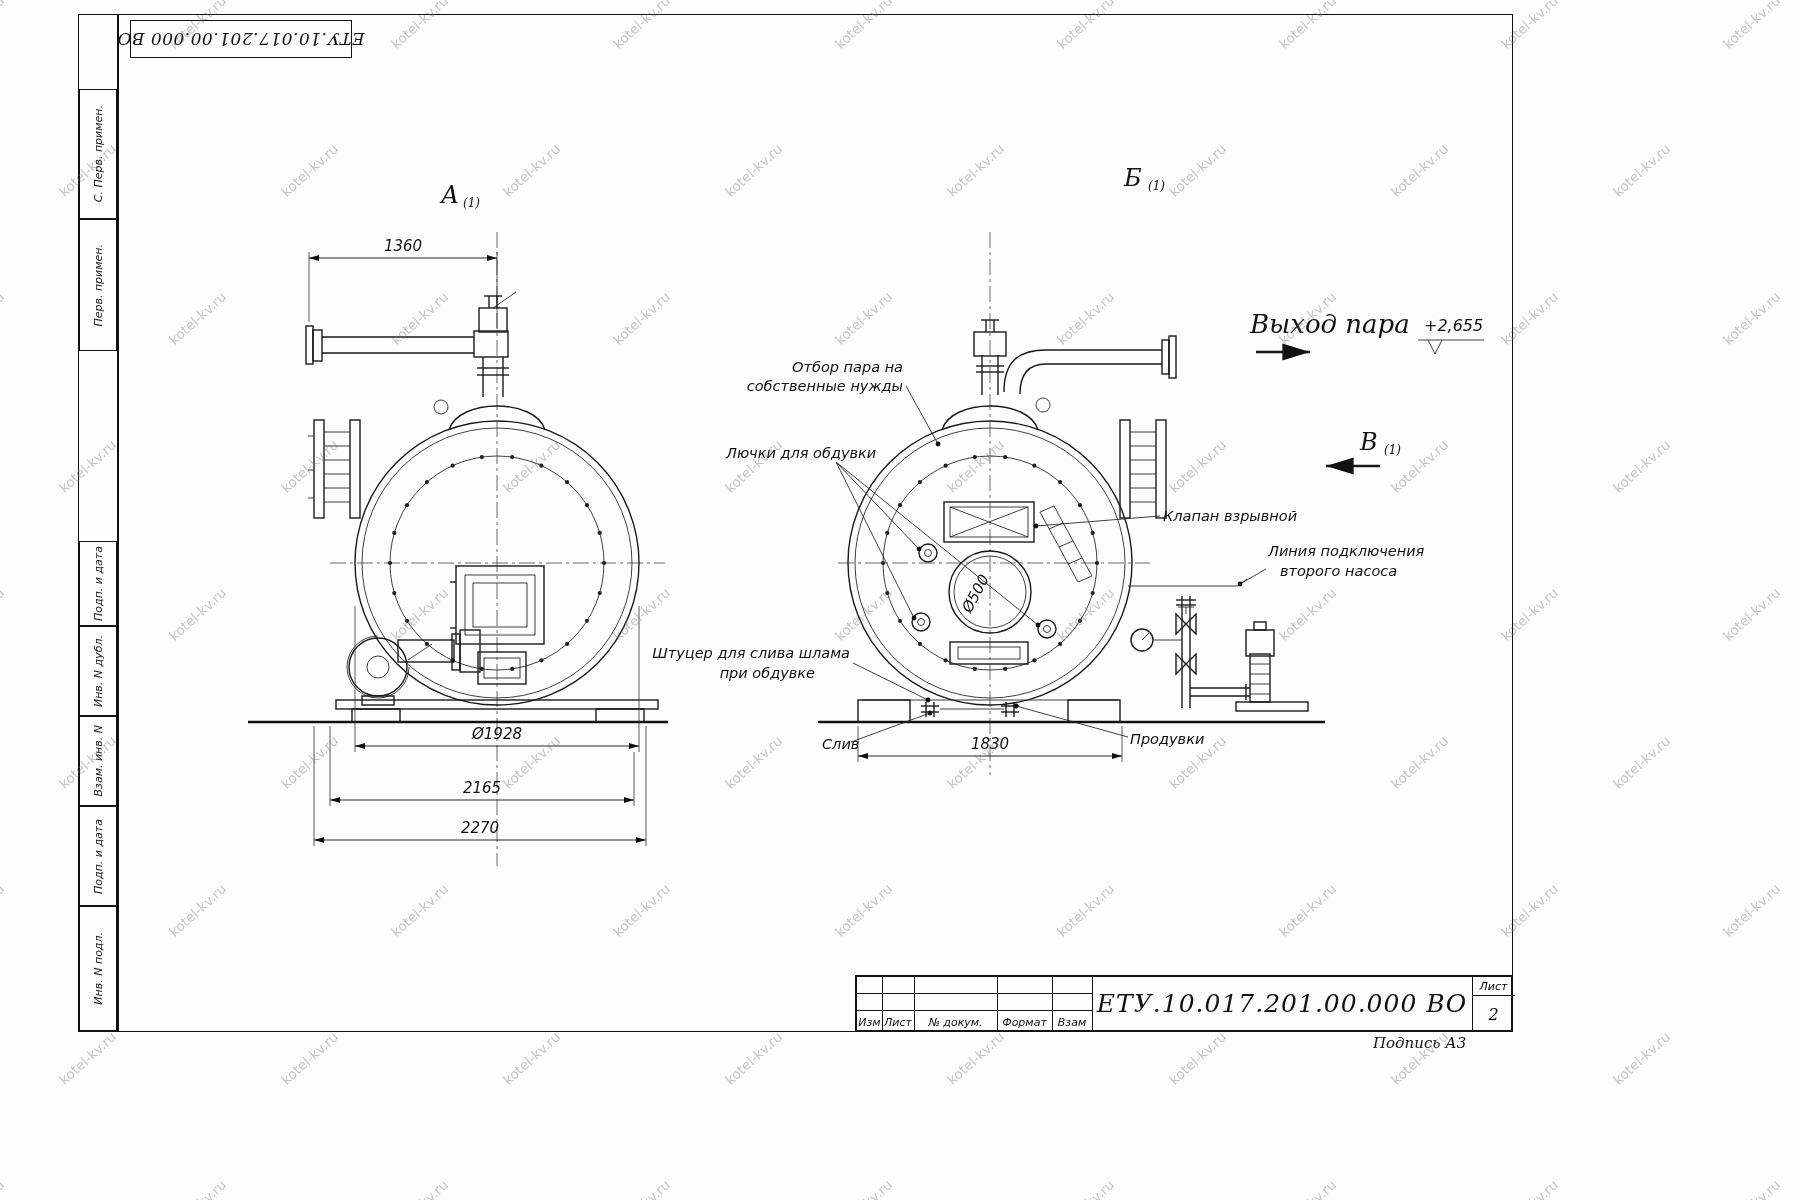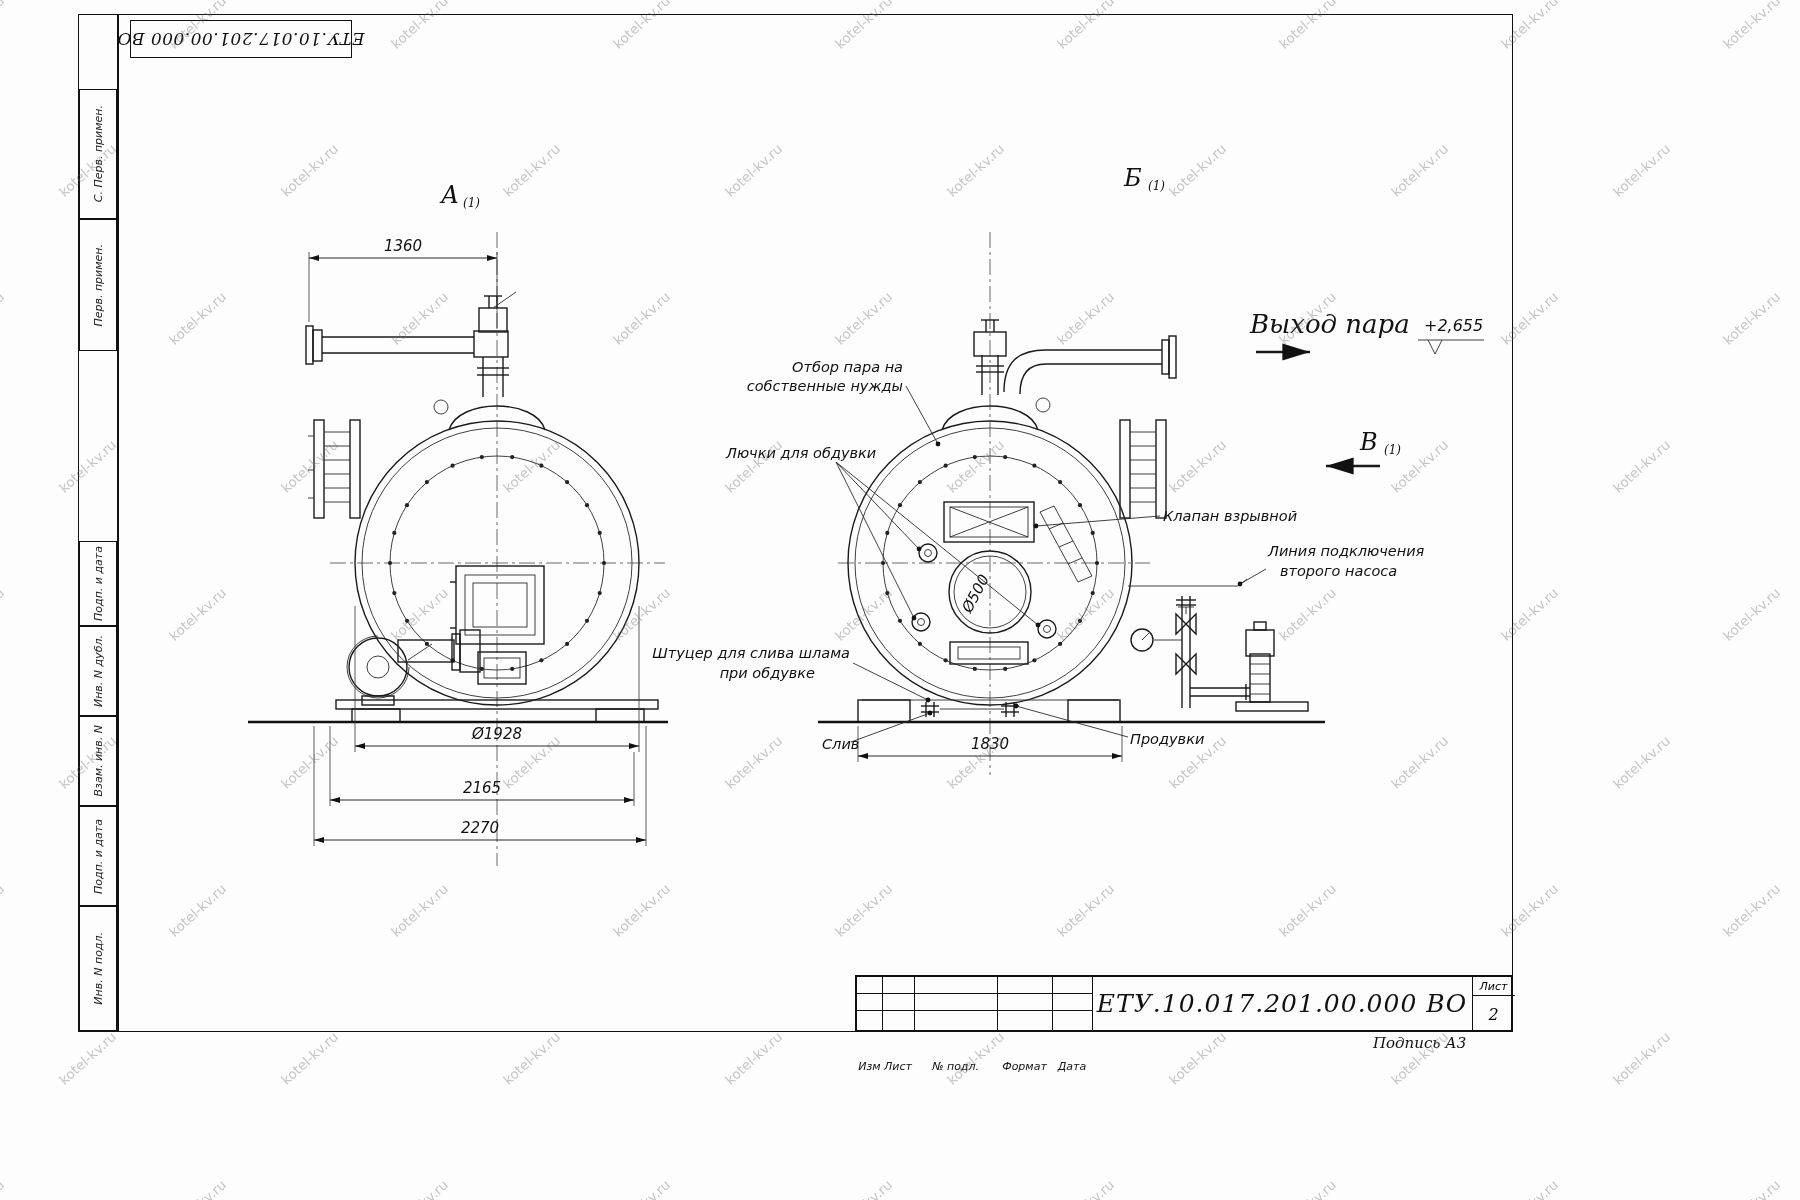--- a/index.html
+++ b/index.html
@@ -32,21 +32,21 @@
   text.lbl{font:italic 24px "DejaVu Serif",serif;fill:#111;}
   text.lblsub{font:italic 12px "DejaVu Serif",serif;fill:#111;}
   text.hdr{font:italic 26px "DejaVu Serif",serif;fill:#111;}
   text.elev{font:italic 16px "DejaVu Sans",sans-serif;fill:#111;}
   
   .tb{position:absolute;left:855px;top:975px;width:658px;height:57px;
     border:2px solid #111;box-sizing:border-box;background:transparent;}
   .tb .vl{position:absolute;top:0;width:0;height:100%;border-left:1px solid #111;}
   .tb .hl{position:absolute;left:0;height:0;border-top:1px solid #111;}
   .tb .cell-label{position:absolute;font:italic 11px "DejaVu Sans",sans-serif;color:#111;
-    display:flex;align-items:center;justify-content:center;margin-top:44px;}
+    display:flex;align-items:center;justify-content:center;}
   .tb .desig{position:absolute;left:235px;top:0;width:380px;height:100%;
     display:flex;align-items:center;justify-content:center;
     font:italic 25px "DejaVu Serif",serif;color:#111;letter-spacing:1px;}
   .tb .sheet-lbl{position:absolute;left:615px;top:0;width:43px;height:18px;
     display:flex;align-items:center;justify-content:center;font:italic 11px "DejaVu Sans",sans-serif;}
   .tb .sheet-num{position:absolute;left:615px;top:18px;width:43px;height:39px;
     display:flex;align-items:center;justify-content:center;font:italic 16px "DejaVu Serif",serif;}
   .format-label{position:absolute;left:1373px;top:1034px;
     font:italic 15px "DejaVu Serif",serif;color:#111;}
   
@@ -450,23 +450,23 @@
     <div class="vl" style="left:57px;"></div>
     <div class="vl" style="left:140px;"></div>
     <div class="vl" style="left:195px;"></div>
     <div class="vl" style="left:235px;"></div>
     <div class="vl" style="left:615px;"></div>
     <div class="hl" style="top:16px;width:235px;"></div>
     <div class="hl" style="top:33px;width:235px;"></div>
     <div class="hl" style="top:18px;left:615px;width:43px;"></div>
     <div class="cell-label" style="left:0;top:33px;width:25px;height:24px;">Изм</div>
     <div class="cell-label" style="left:25px;top:33px;width:32px;height:24px;">Лист</div>
-    <div class="cell-label" style="left:57px;top:33px;width:83px;height:24px;">№ подл.</div>
+    <div class="cell-label" style="left:57px;top:33px;width:83px;height:24px;">№ докум.</div>
     <div class="cell-label" style="left:140px;top:33px;width:55px;height:24px;">Формат</div>
-    <div class="cell-label" style="left:195px;top:33px;width:40px;height:24px;">Дата</div>
+    <div class="cell-label" style="left:195px;top:33px;width:40px;height:24px;">Взам</div>
     <div class="desig">ЕТУ.10.017.201.00.000  ВО</div>
     <div class="sheet-lbl">Лист</div>
     <div class="sheet-num">2</div>
   </div>
 
   <div class="format-label">Подпись А3</div>
 
   <div class="wm-layer" id="watermark-layer">
       <div class="wm" style="left: -60px; top: 14px;">kotel-kv.ru</div>
       <div class="wm" style="left: 162px; top: 14px;">kotel-kv.ru</div>

